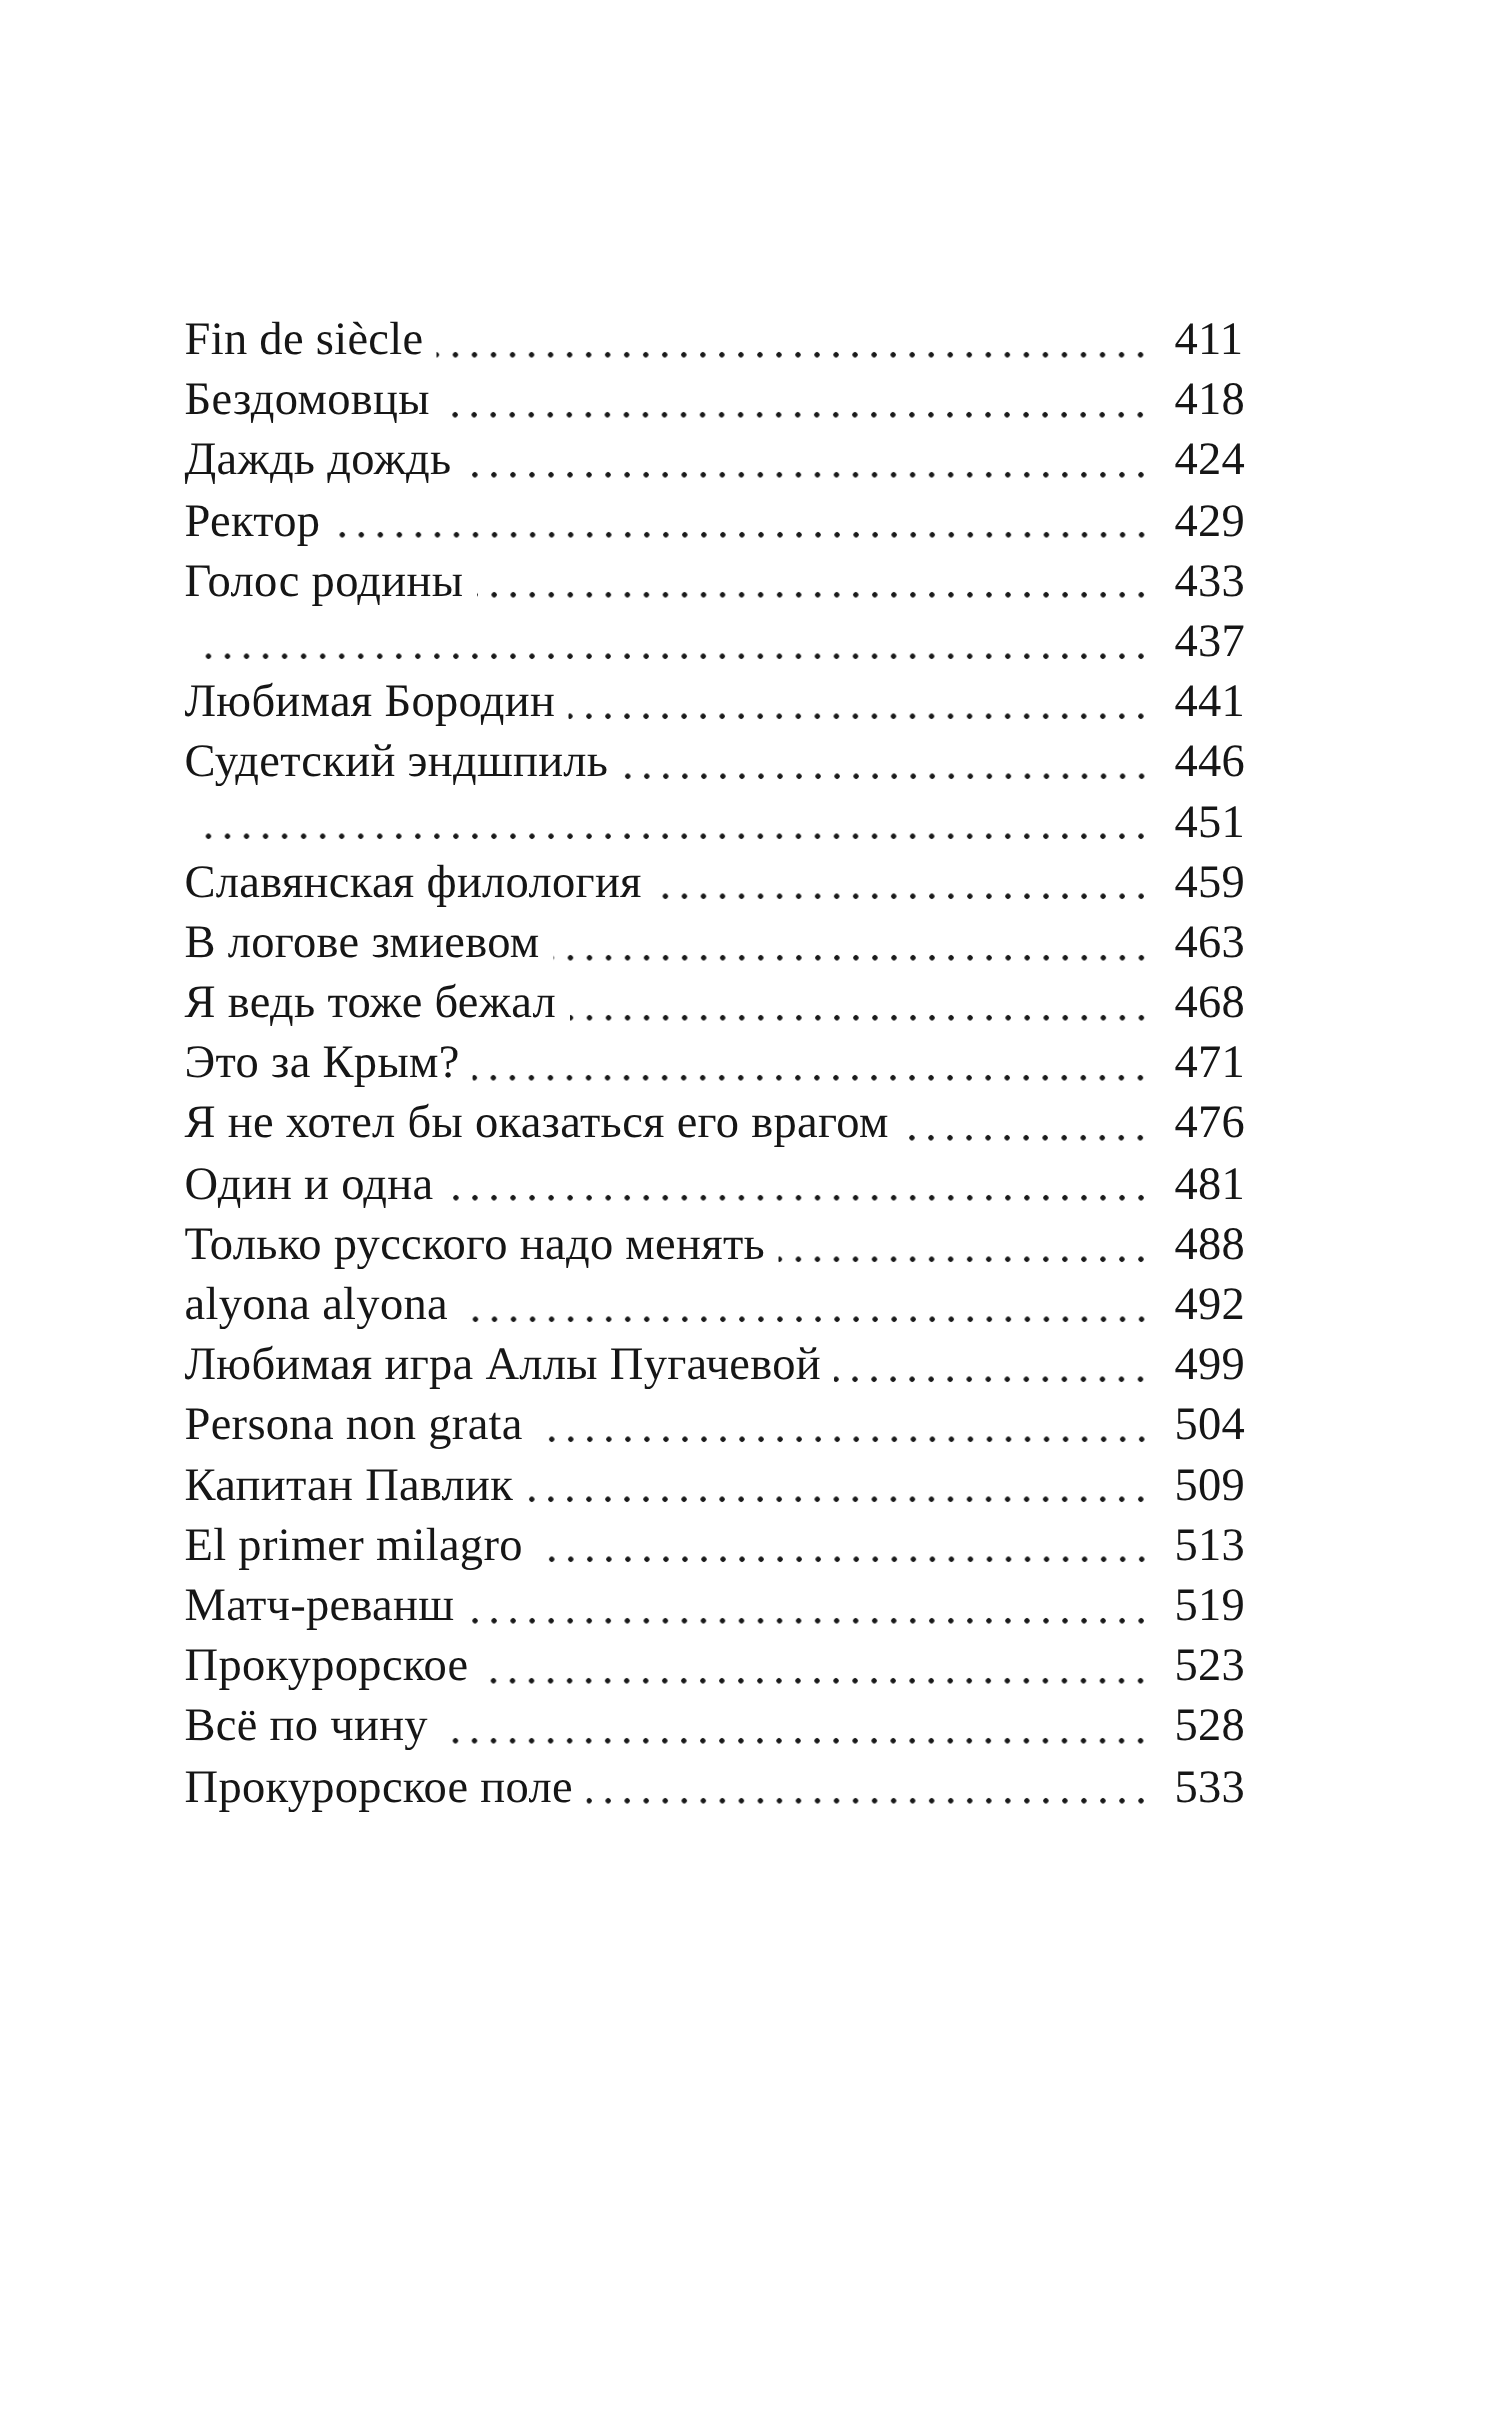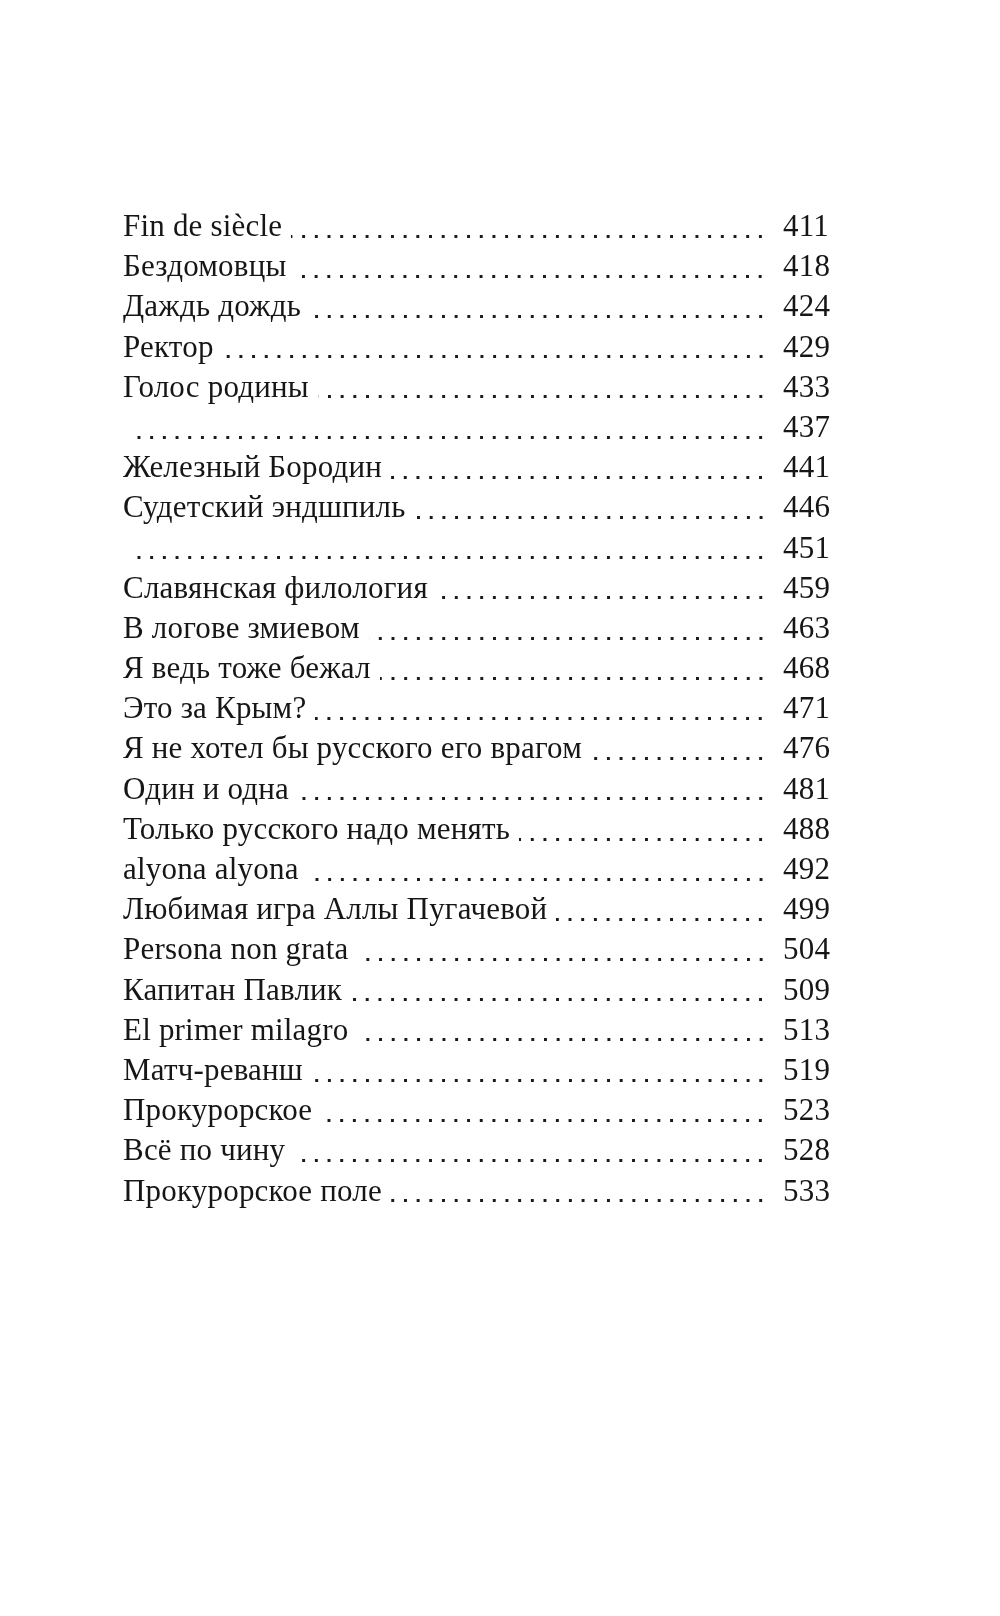--- a/index.html
+++ b/index.html
@@ -92,21 +92,21 @@
     <span class="dot-leader"></span>
     <span class="toc-page-num">433</span>
   </div>
 
   <div class="toc-row">
     <span class="dot-leader"></span>
     <span class="toc-page-num">437</span>
   </div>
 
   <div class="toc-row">
-    <span class="toc-title">Железный Бородин</span>
+    <span class="toc-title">Любимая Бородин</span>
     <span class="dot-leader"></span>
     <span class="toc-page-num">441</span>
   </div>
 
   <div class="toc-row">
     <span class="toc-title">Судетский эндшпиль</span>
     <span class="dot-leader"></span>
     <span class="toc-page-num">446</span>
   </div>
 
@@ -133,21 +133,21 @@
     <span class="toc-page-num">468</span>
   </div>
 
   <div class="toc-row">
     <span class="toc-title">Это за Крым?</span>
     <span class="dot-leader"></span>
     <span class="toc-page-num">471</span>
   </div>
 
   <div class="toc-row">
-    <span class="toc-title">Я не хотел бы русского его врагом</span>
+    <span class="toc-title">Я не хотел бы оказаться его врагом</span>
     <span class="dot-leader"></span>
     <span class="toc-page-num">476</span>
   </div>
 
   <div class="toc-row">
     <span class="toc-title">Один и одна</span>
     <span class="dot-leader"></span>
     <span class="toc-page-num">481</span>
   </div>
 

